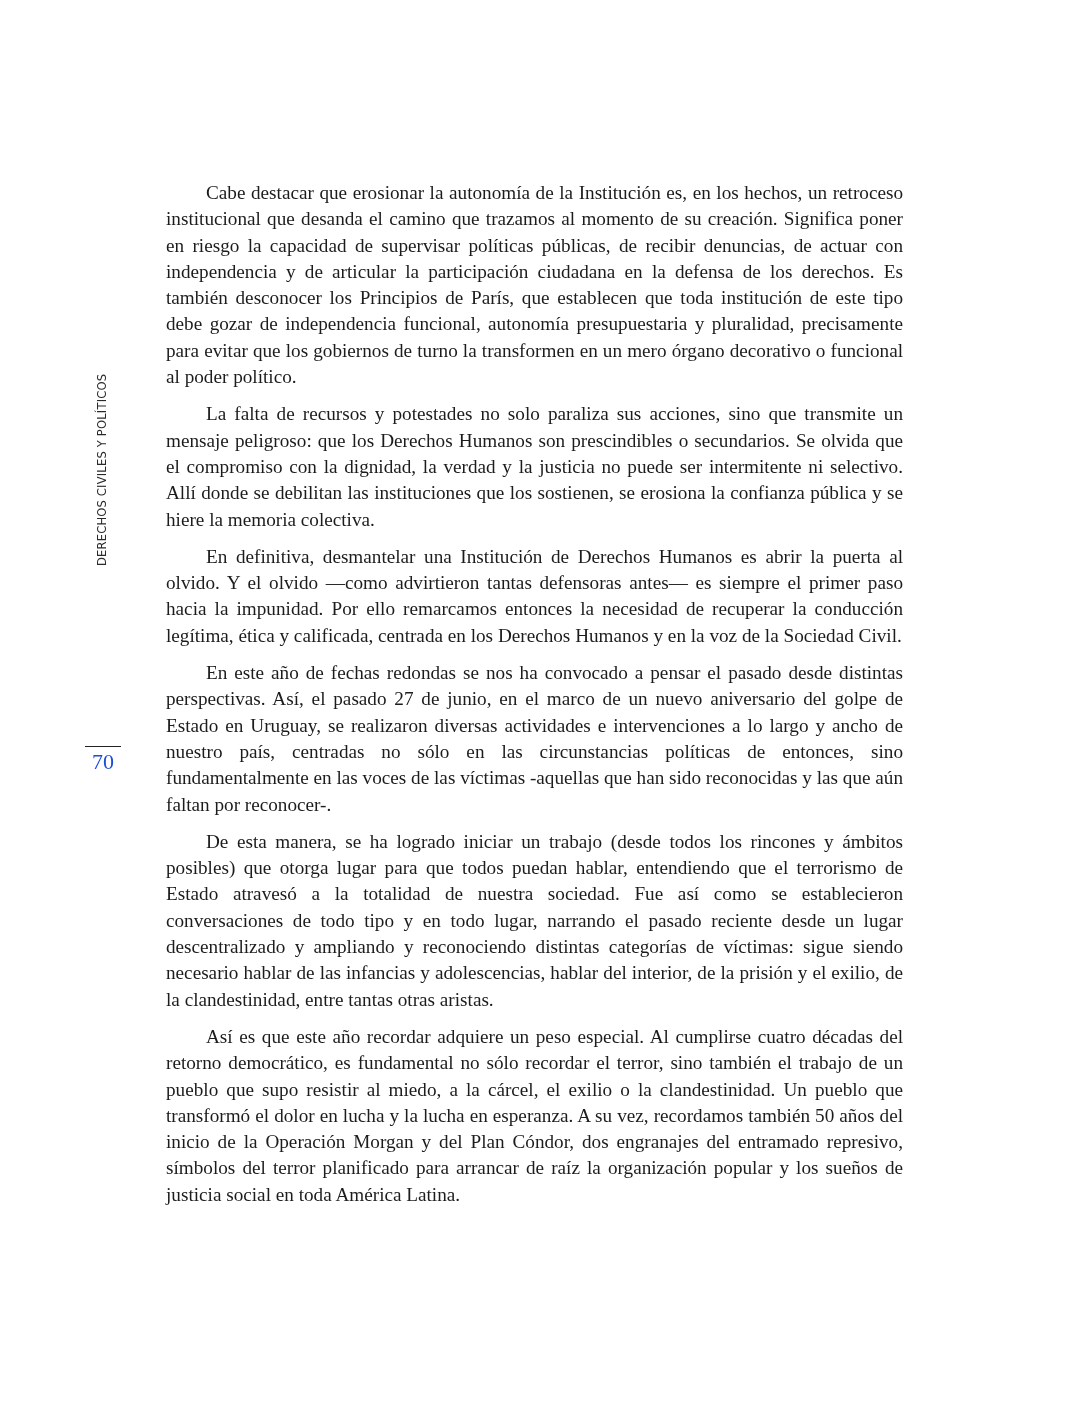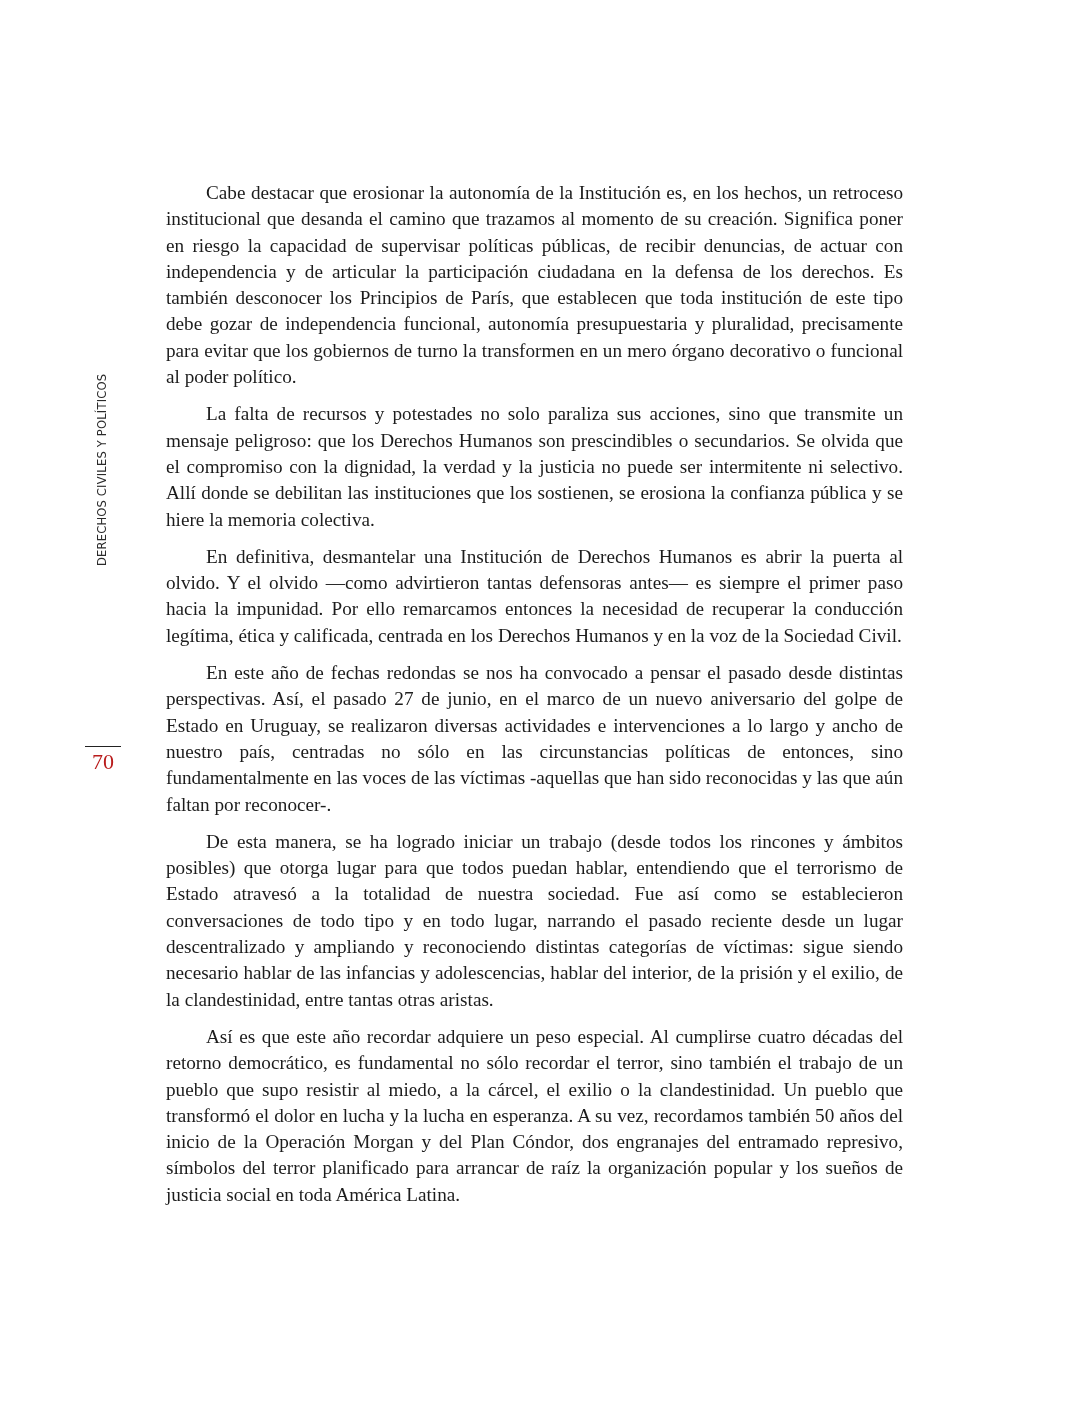--- a/index.html
+++ b/index.html
@@ -42,21 +42,21 @@
       border-top: 1.3px solid #222;
     }
     .page-number {
       position: absolute;
       left: 85px;
       top: 748px;
       width: 36px;
       text-align: center;
       font-family: "Liberation Serif", serif;
       font-size: 22px;
-      color: #b91c1c;
+      color: #1d4ed8;
       line-height: 28px;
     }
     .body-text {
       position: absolute;
       left: 166px;
       top: 164px;
       width: 737px;
       font-family: "Liberation Serif", serif;
       font-size: 19.2px;
       line-height: 26.3px;

